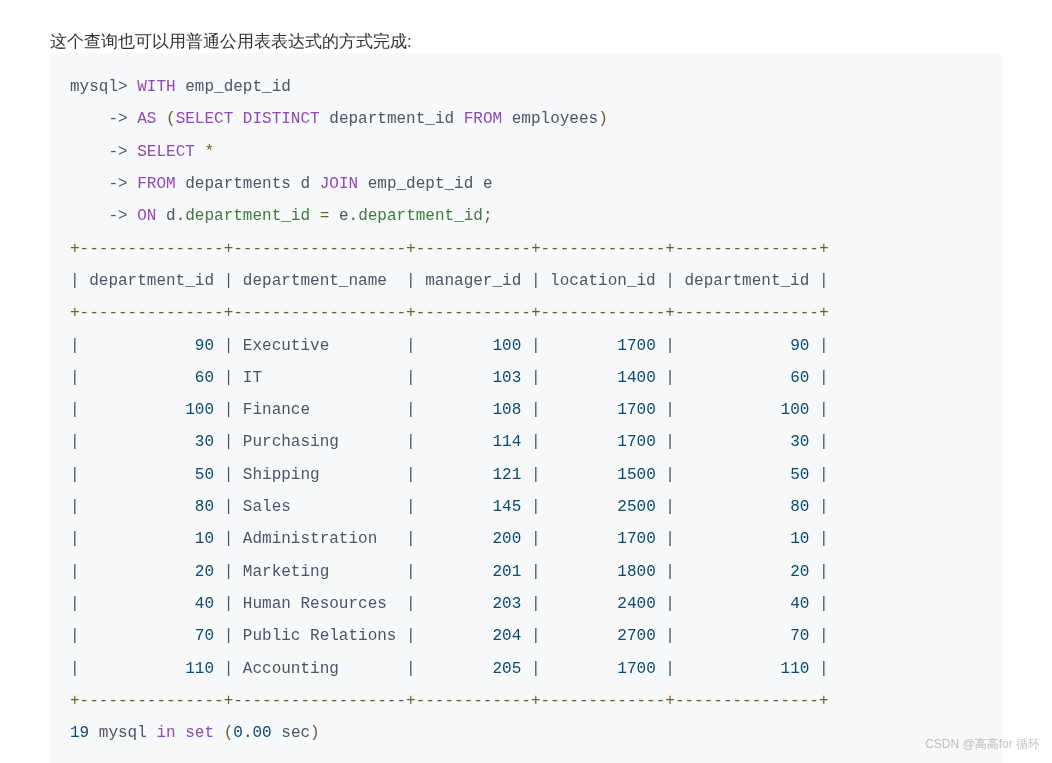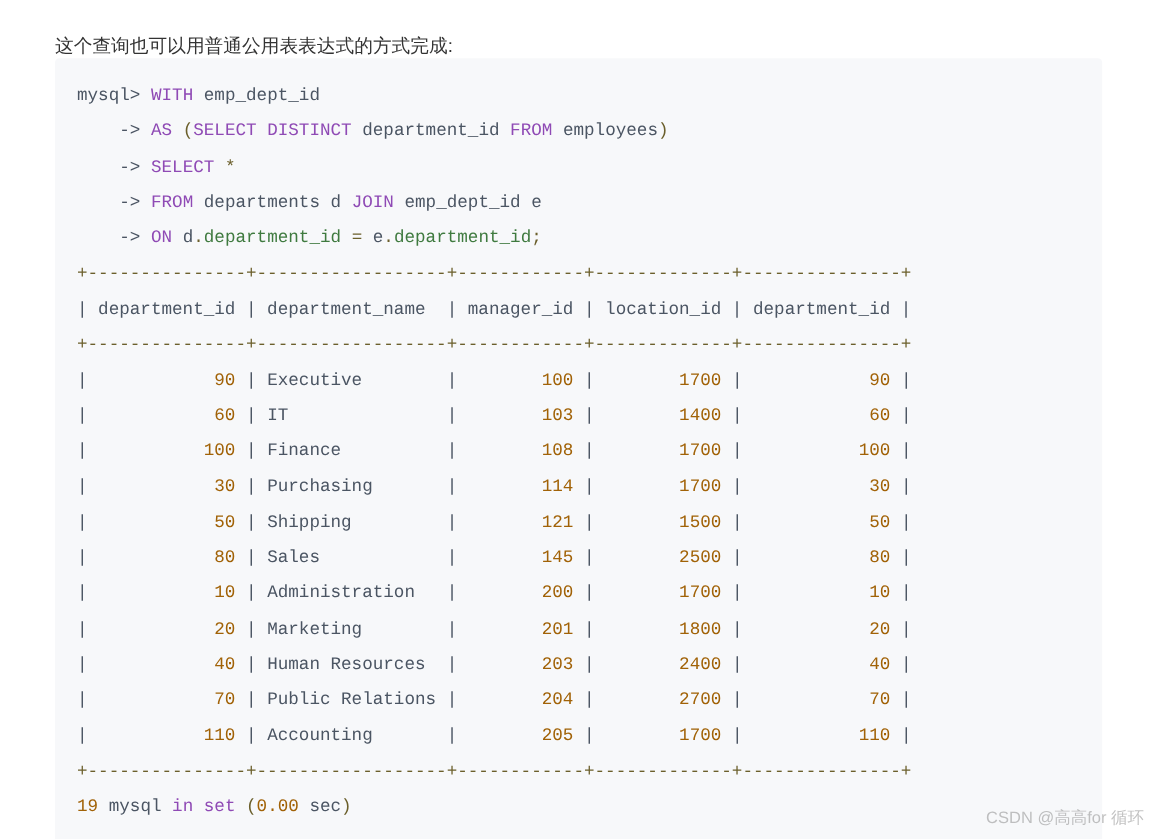--- a/index.html
+++ b/index.html
@@ -21,31 +21,31 @@
     padding: 18px 20px;
     font-family: "SFMono-Regular", Consolas, "Liberation Mono", Menlo, monospace;
     font-size: 16px;
     line-height: 2.02;
     white-space: pre;
     color: #4b5563;
     overflow: hidden;
   }
   .kw { color: #8f4ab5; text-align: right; }          
   .ident { color: #3f7a3f; }       
-  .num { color: #a16207; }         
+  .num { color: #0c4a6e; }         
   .op  { color: #6b5f2b; }         
   .star { color: #6b5f2b; }
   .plain { color: #4b5563; }
   .border-line { color: #6b5f2b; }
   .watermark {
     position: fixed;
     right: 12px;
     bottom: 10px;
     color: rgba(120,120,120,0.45);
-    font-size: 15px;
+    font-size: 12px;
     pointer-events: none;
     margin-top: 48px;
   }
 </style>
 </head>
 <body>
 
 <div class="intro">这个查询也可以用普通公用表表达式的方式完成:</div>
 
 <div class="code-block"><span class="plain">mysql&gt;</span> <span class="kw">WITH</span> <span class="plain">emp_dept_id</span>

